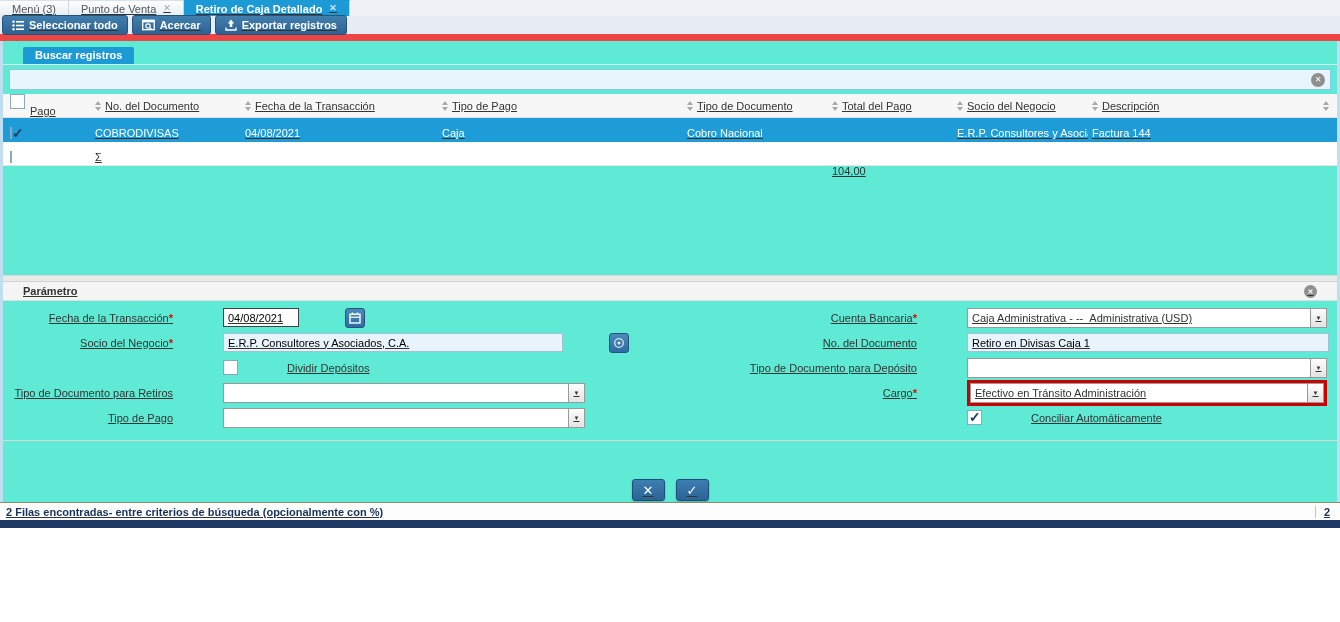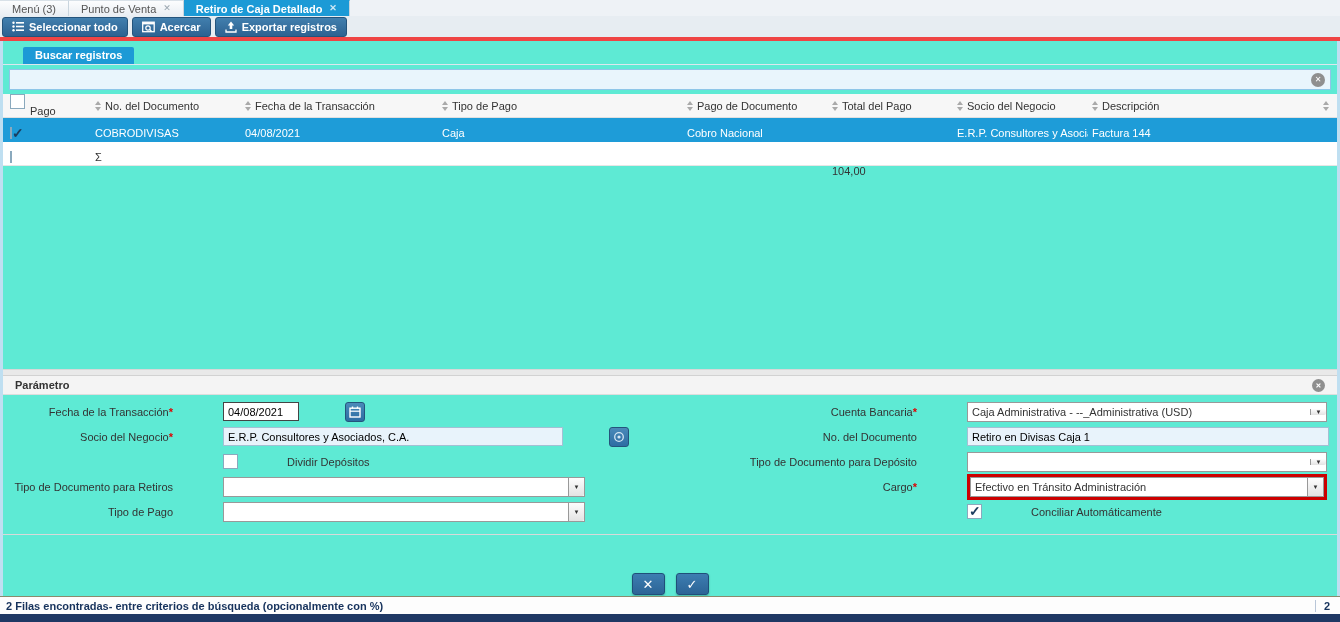--- a/index.html
+++ b/index.html
@@ -1,30 +1,30 @@
 <!DOCTYPE html>
 <html><head>
 <meta charset="utf-8">
 <style>
   * { margin:0; padding:0; box-sizing:border-box; }
   html,body { width:1340px; height:622px; overflow:hidden; background:#fff;
     font-family:"Liberation Sans", sans-serif; font-size:11px; color:#333; }
-  .app { width:1340px; height:622px; display:flex; flex-direction:column; background:#fff; }
+  .app { width:1340px; height:528px; display:flex; flex-direction:column; background:#fff;text-decoration:underline; }
 
   
   .tabbar { height:16px; display:flex; align-items:stretch; background:#eef2f6; flex:none; }
   .wtab { display:flex; align-items:center; gap:7px; padding:0 12px; color:#555;
     background:linear-gradient(#fcfdfe,#e9eef3); border-right:1px solid #c9d5de;
     border-top:1px solid #d8e1e8; font-size:11px; cursor:default; }
   .wtab.active { background:#1c9ad6; color:#fff; font-weight:bold; border-top:1px solid #1c9ad6; }
   .tab-close { font-size:9px; color:#9aa6af; line-height:1; }
   .wtab.active .tab-close { color:#cfe8f5; }
 
   
-  .toolbar { height:25px; flex:none; background:#e7edf2; border-bottom:4px solid #ef4444;
+  .toolbar { height:25px; flex:none; background:#e7edf2; border-bottom:7px solid #ef4444;
     display:flex; align-items:center; gap:4px; padding:0 2px; }
   .tbtn { height:20px; display:flex; align-items:center; gap:5px; padding:0 9px;
     background:linear-gradient(#417fae,#2d6291); border:1px solid #24547c; border-radius:3px;
     color:#fff; font-weight:bold; font-size:11px; cursor:pointer; }
   .tbtn svg { flex:none; }
 
   
   .content { flex:1; display:flex; flex-direction:column; background:#5eead4;
     border-left:3px solid #bfdff1; border-right:3px solid #bfdff1; overflow:hidden; }
 
@@ -59,38 +59,38 @@
 
   .checkbox { width:15px; height:15px; background:#fff; border:1px solid #8aa9bd; position:relative; cursor:pointer; flex:none; }
   .checkbox.checked::after { content:"✓"; position:absolute; left:1px; top:-2px; font-size:14px; font-weight:bold; color:#1b3d5e; }
 
   .spacer { flex:1; }
 
   
   .splitter { flex:none; height:7px; background:#e9e9e9; border-top:1px solid #d8d8d8; border-bottom:1px solid #d2d2d2; }
   .panel { flex:none; border-bottom:1px solid #d9d9d9; }
   .panel-head { height:19px; background:#f4f4f4; border-bottom:1px solid #ddd; display:flex;
-    align-items:center; padding:0 12px; font-weight:bold; color:#333; }
+    align-items:center; padding:0 20px; font-weight:bold; color:#333; }
   .panel-head .circle-x { margin-left:auto; width:13px; height:13px; font-size:7px; }
   .pform { display:grid; grid-template-columns:1fr 1fr; padding:4px 0 10px; }
   .frow { display:flex; align-items:center; height:25px;gap:44px; }
   .flabel { width:176px; text-align:right; padding-right:6px; color:#333; flex:none; }
   .fcol-right .flabel { width:253px; }
   .req { color:#e00000; font-weight:bold; }
 
   .inp { height:19px; border:1px solid #666; background:#fff; font-family:inherit; font-size:11px; padding:0 4px; outline:none; }
   .inp.lookup { background:#e8f3fb; border:1px solid #a3c0d4; }
   .date-inp { width:76px; border:1px solid #444; }
   .socio-inp { width:340px; }
   .nodoc-inp { width:362px; }
   .sqbtn { width:20px; height:20px; margin-left:2px; border:1px solid #24547c; border-radius:3px;
     background:linear-gradient(#4a8ab9,#2d6da3); display:flex; align-items:center; justify-content:center; cursor:pointer; flex:none; }
 
   .combo { display:flex; height:20px; border:1px solid #999; background:#fff; }
-  .combo-left { width:362px; } .combo-right { width:360px;align-items:center; }
+  .combo-left { width:362px; } .combo-right { width:360px; }
   .combo .cval { flex:1; display:flex; align-items:center; padding:0 4px; overflow:hidden; white-space:nowrap; }
   .combo .carrow { width:16px; border-left:1px solid #999; background:linear-gradient(#fdfdfd,#e3e3e3);
     display:flex; align-items:center; justify-content:center; font-size:6px; color:#333; cursor:pointer;
     border-radius:0 2px 2px 0; }
   .cargo-wrap { border:3px solid #cc0000; width:360px; }
   .cargo-wrap .combo { width:100%; border:1px solid #999; }
 
   
   .confirm-row { flex:none; height:61px; display:flex; justify-content:center; align-items:flex-start; padding-top:38px; gap:11px; }
   .cbtn { width:33px; height:22px; border:1px solid #1f4f79; border-radius:3px; color:#fff;
@@ -187,21 +187,21 @@
             <i class="up"></i>
             <i class="dn"></i>
           </span>
         <span>Tipo de Pago</span>
       </div>
       <div class="hcell">
         <span class="sort">
             <i class="up"></i>
             <i class="dn"></i>
           </span>
-        <span>Pago de Documento</span>
+        <span>Tipo de Documento</span>
       </div>
       <div class="hcell">
         <span class="sort">
             <i class="up"></i>
             <i class="dn"></i>
           </span>
         <span>Total del Pago</span>
       </div>
       <div class="hcell">
         <span class="sort">

